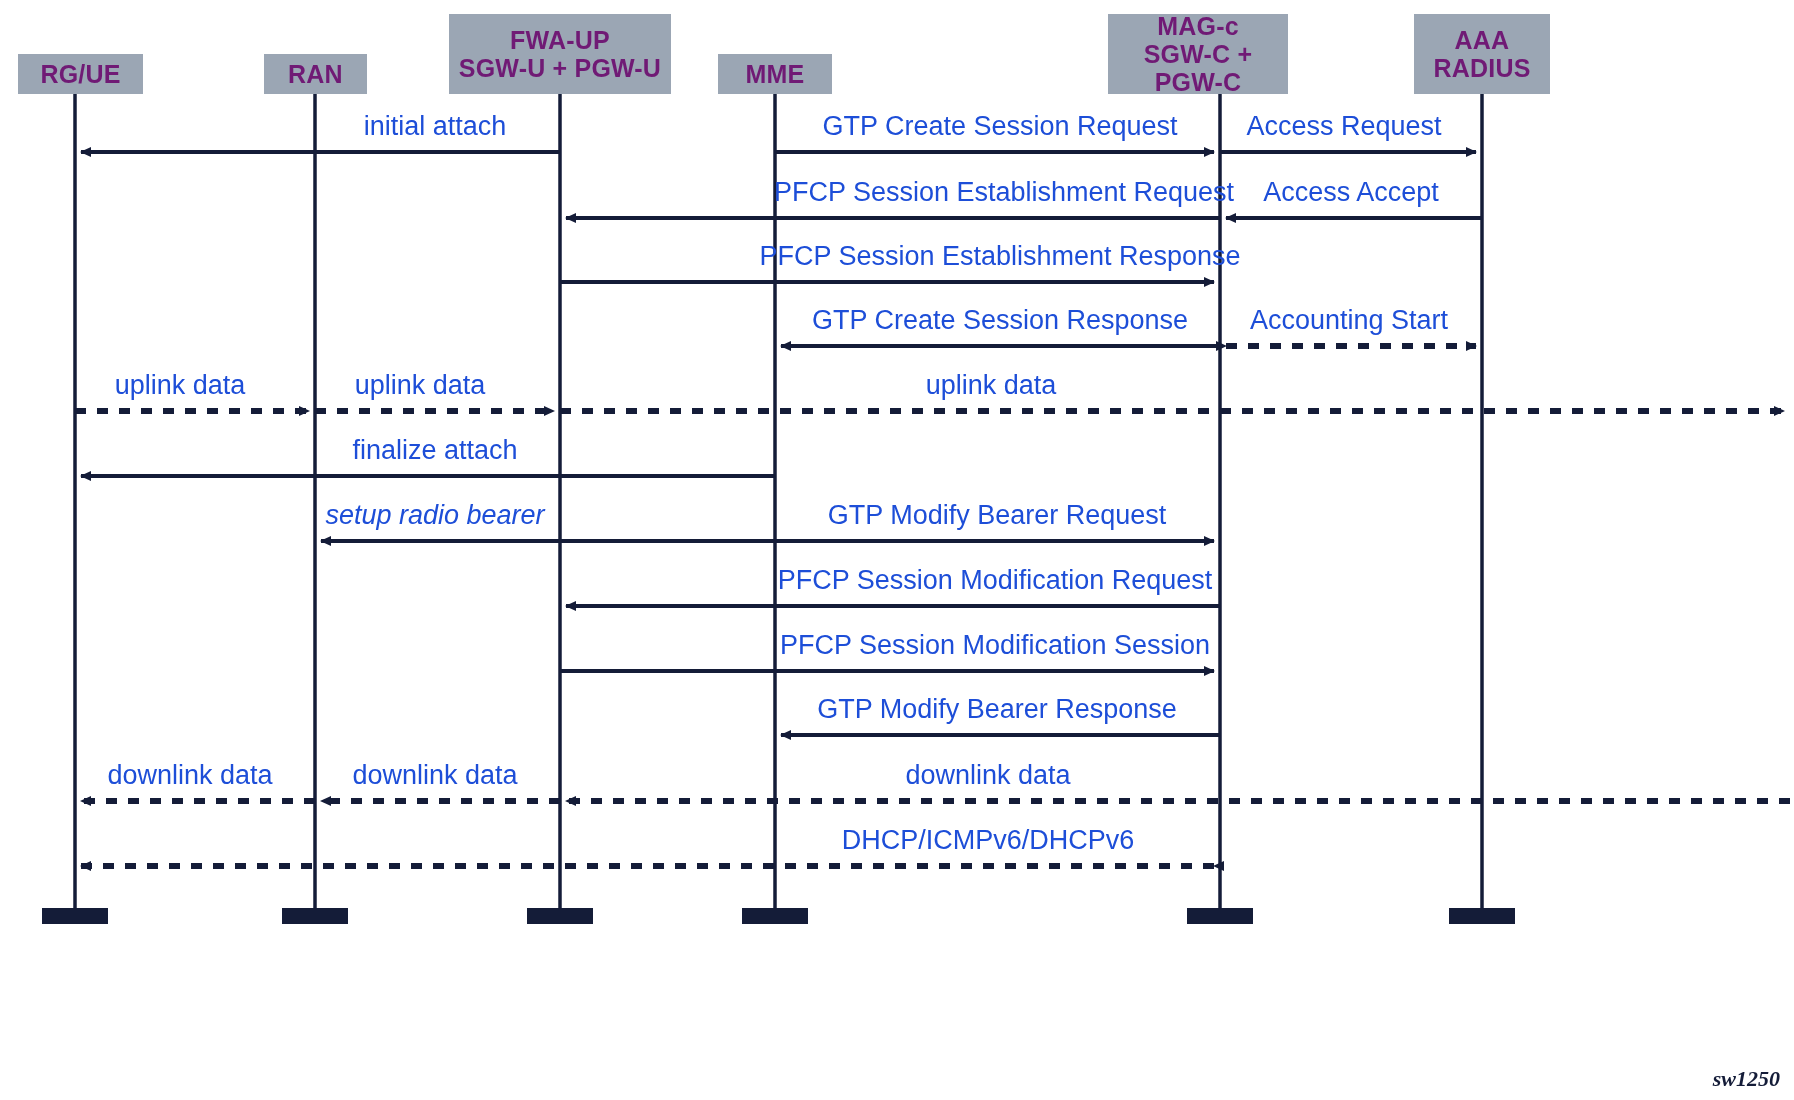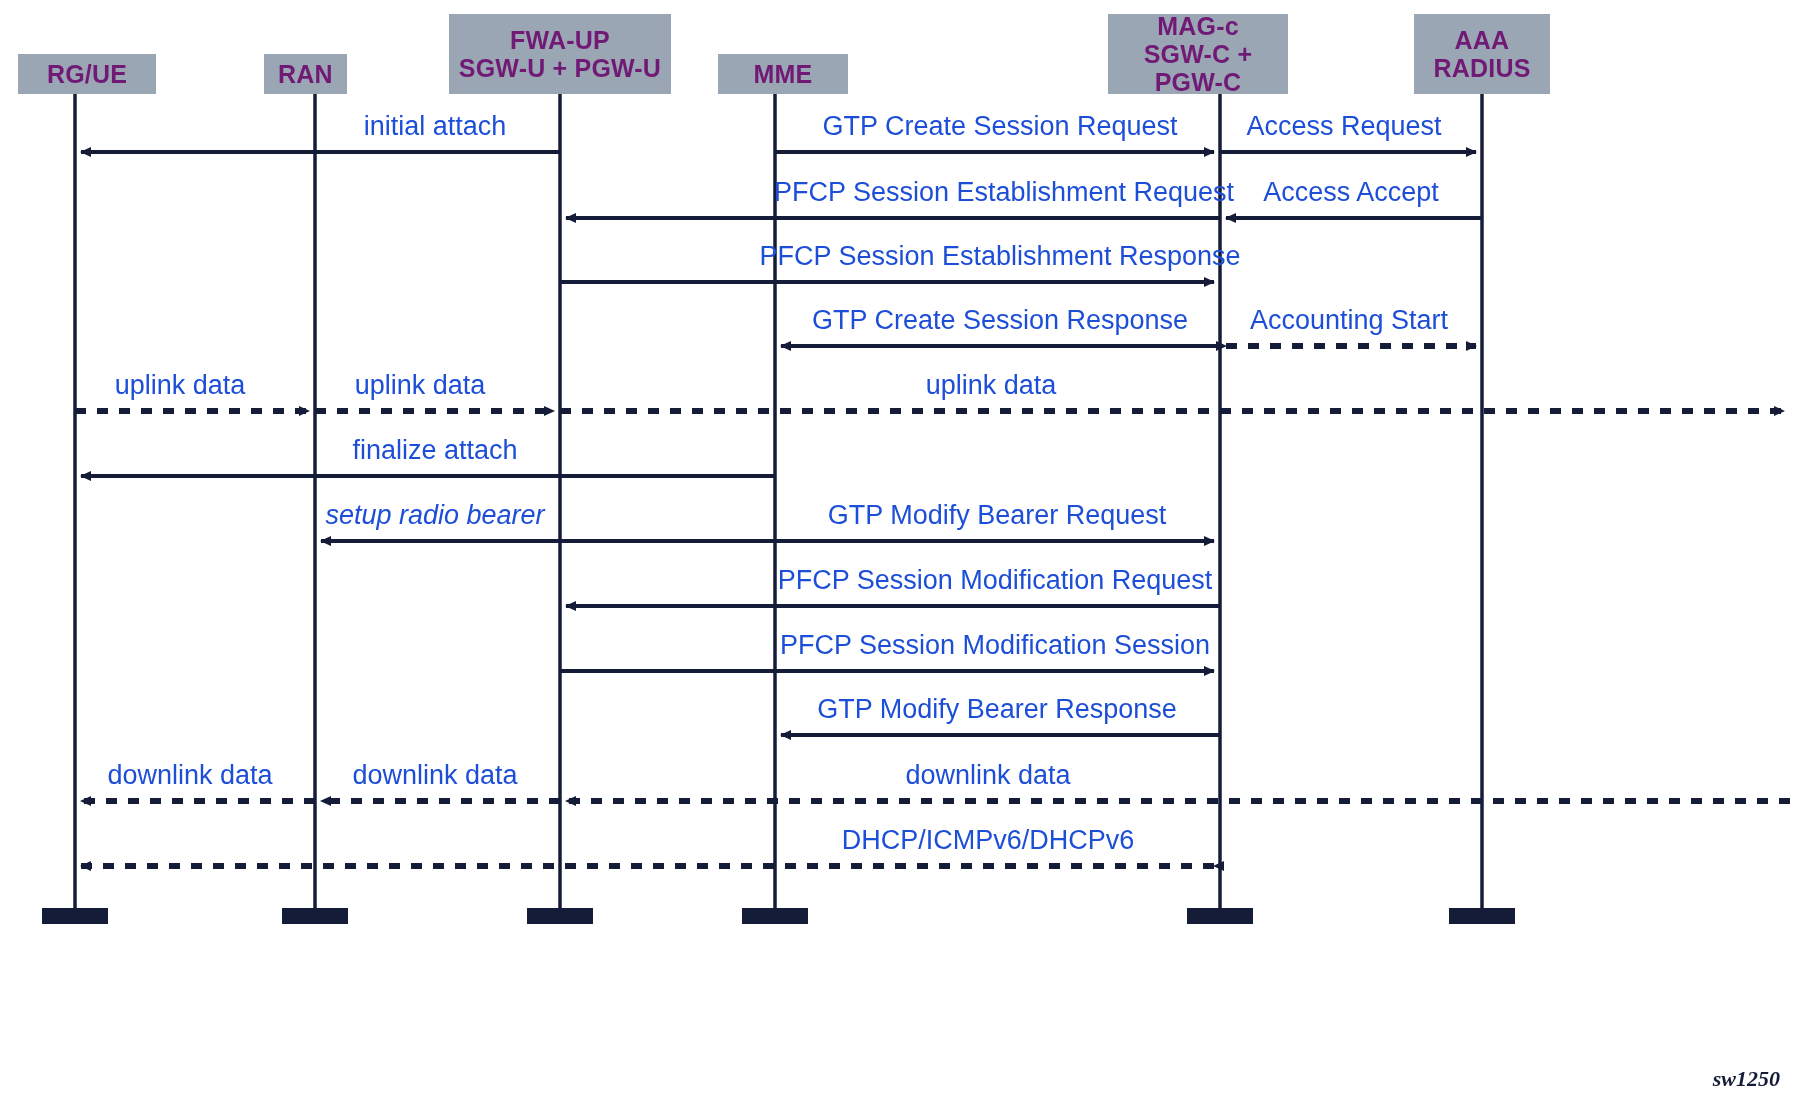--- a/index.html
+++ b/index.html
@@ -94,25 +94,25 @@
         <rect x="42" y="908" width="66" height="16" fill="#141c38"></rect>
         <rect x="282" y="908" width="66" height="16" fill="#141c38"></rect>
         <rect x="527" y="908" width="66" height="16" fill="#141c38"></rect>
         <rect x="742" y="908" width="66" height="16" fill="#141c38"></rect>
         <rect x="1187" y="908" width="66" height="16" fill="#141c38"></rect>
         <rect x="1449" y="908" width="66" height="16" fill="#141c38"></rect>
       </g>
   </svg>
 
   <div id="heads">
-      <div class="lifeline-head" style="left: 18px; top: 54px; width: 138px; height: 40px; background: rgb(155, 166, 180);">RG/UE</div>
-      <div class="lifeline-head" style="left: 264px; top: 54px; width: 83px; height: 40px; background: rgb(155, 166, 180);">RAN</div>
+      <div class="lifeline-head" style="left: 18px; top: 54px; width: 125px; height: 40px; background: rgb(155, 166, 180);">RG/UE</div>
+      <div class="lifeline-head" style="left: 264px; top: 54px; width: 103px; height: 40px; background: rgb(155, 166, 180);">RAN</div>
       <div class="lifeline-head" style="left: 449px; top: 14px; width: 222px; height: 80px; background: rgb(155, 166, 180);">FWA-UP
 SGW-U + PGW-U</div>
-      <div class="lifeline-head" style="left: 718px; top: 54px; width: 130px; height: 40px; background: rgb(155, 166, 180);">MME</div>
+      <div class="lifeline-head" style="left: 718px; top: 54px; width: 114px; height: 40px; background: rgb(155, 166, 180);">MME</div>
       <div class="lifeline-head" style="left: 1108px; top: 14px; width: 180px; height: 80px; background: rgb(155, 166, 180);">MAG-c
 SGW-C + PGW-C</div>
       <div class="lifeline-head" style="left: 1414px; top: 14px; width: 136px; height: 80px; background: rgb(155, 166, 180);">AAA
 RADIUS</div>
     </div>
   <div id="labels">
       <div class="msg-label" style="left: 435px; top: 142px;">initial attach</div>
       <div class="msg-label" style="left: 1000px; top: 142px;">GTP Create Session Request</div>
       <div class="msg-label" style="left: 1344px; top: 142px;">Access Request</div>
       <div class="msg-label" style="left: 1004px; top: 208px;">PFCP Session Establishment Request</div>

